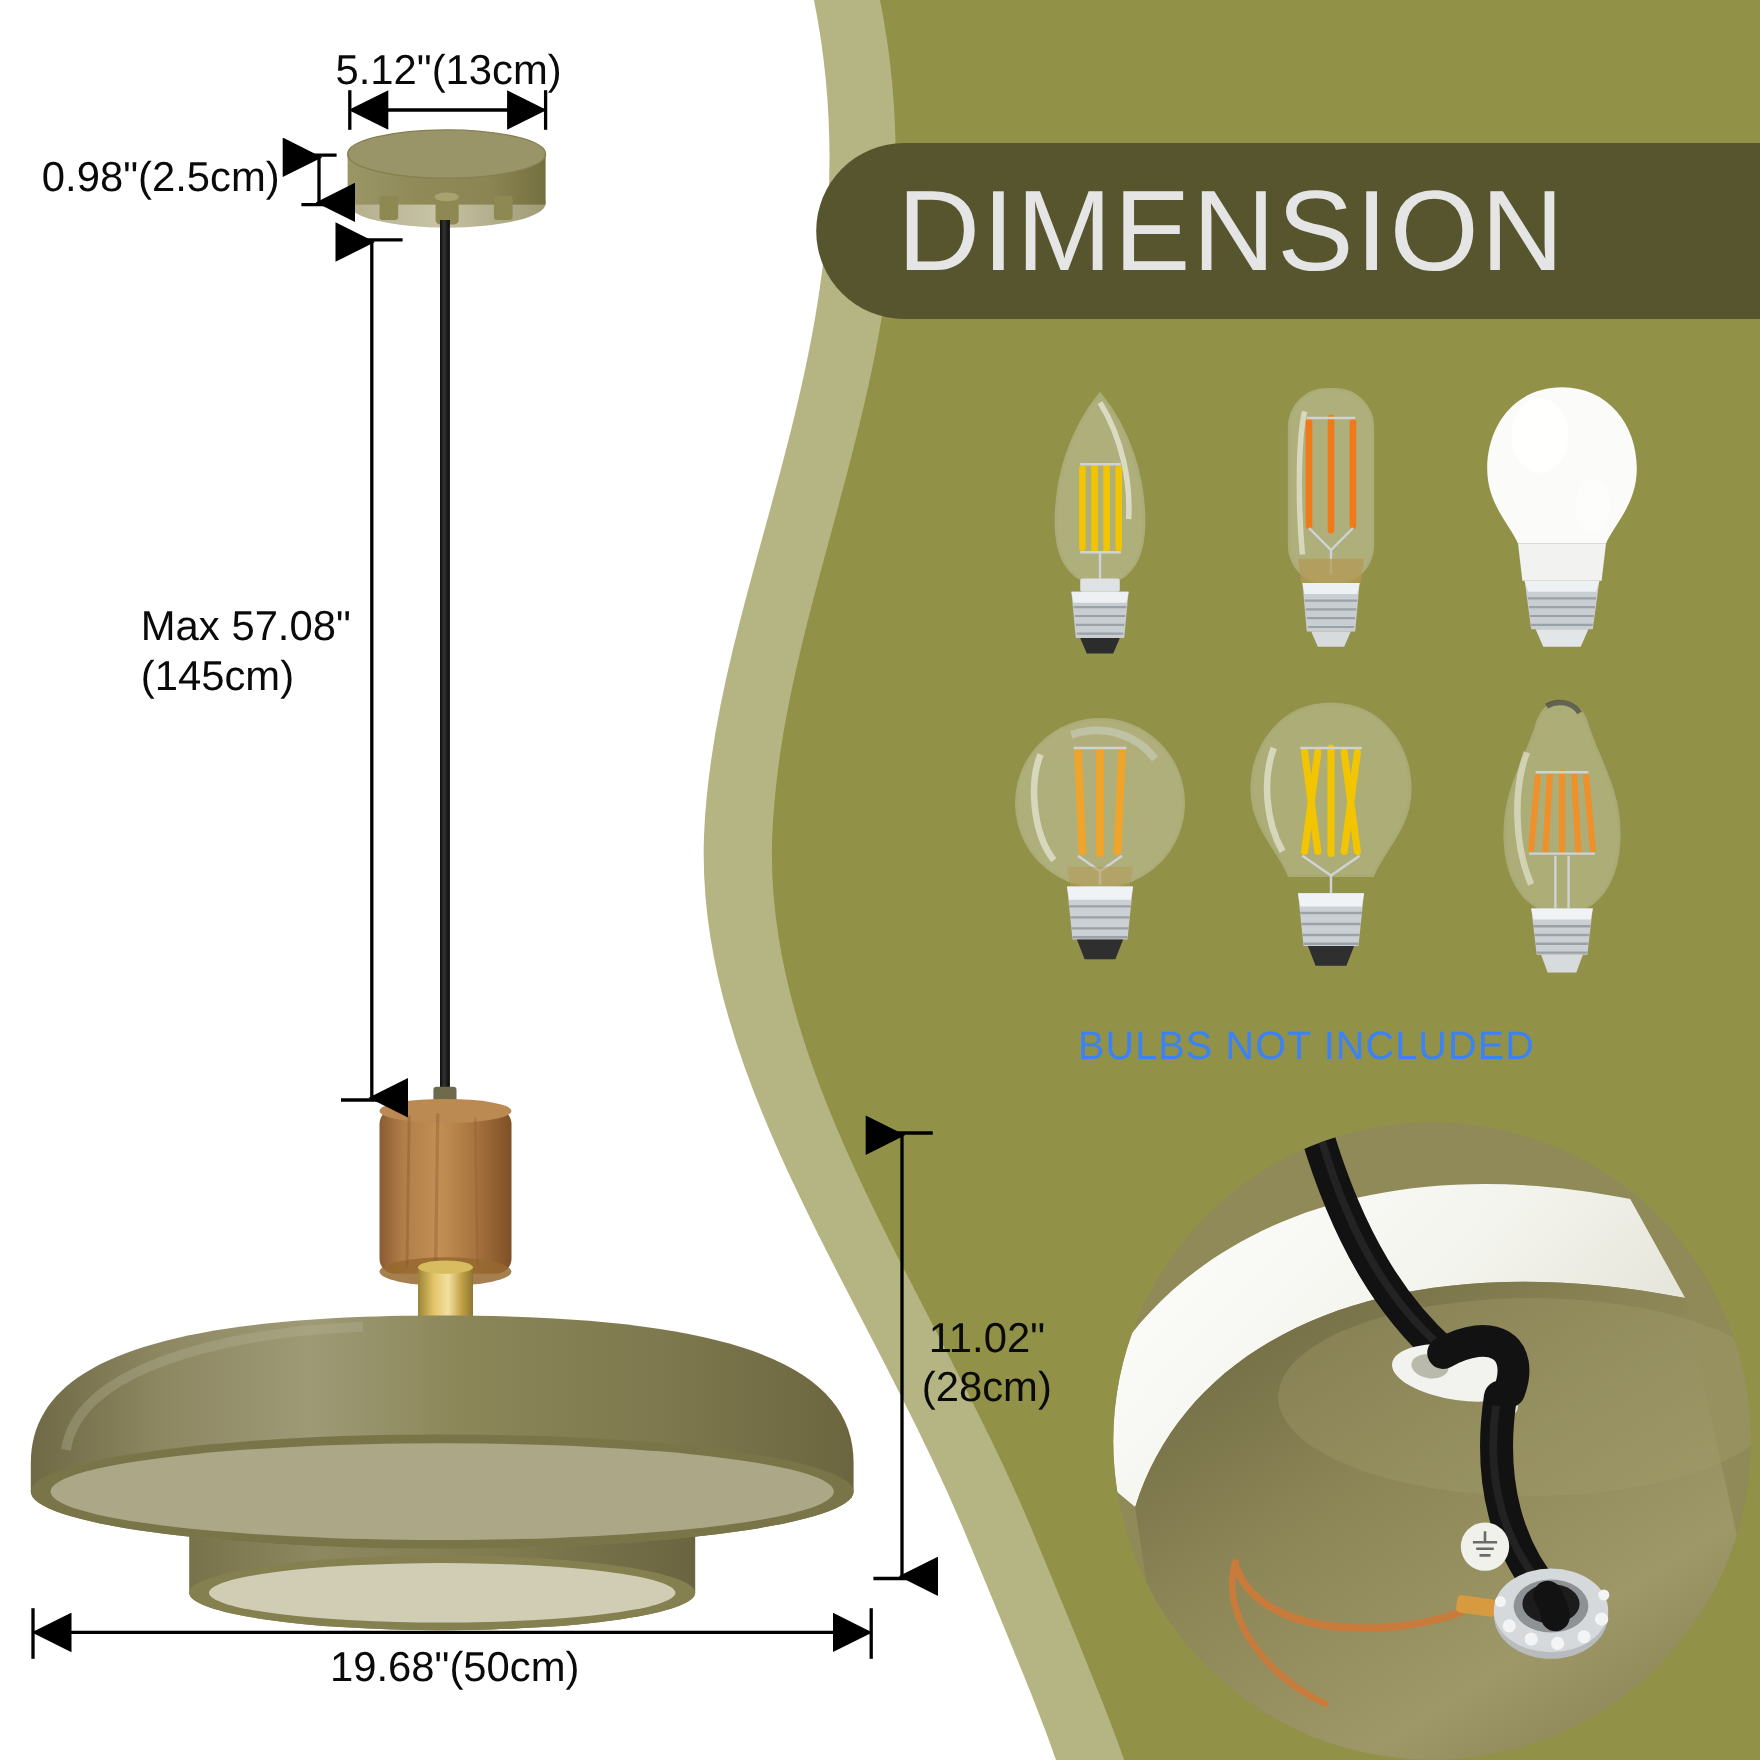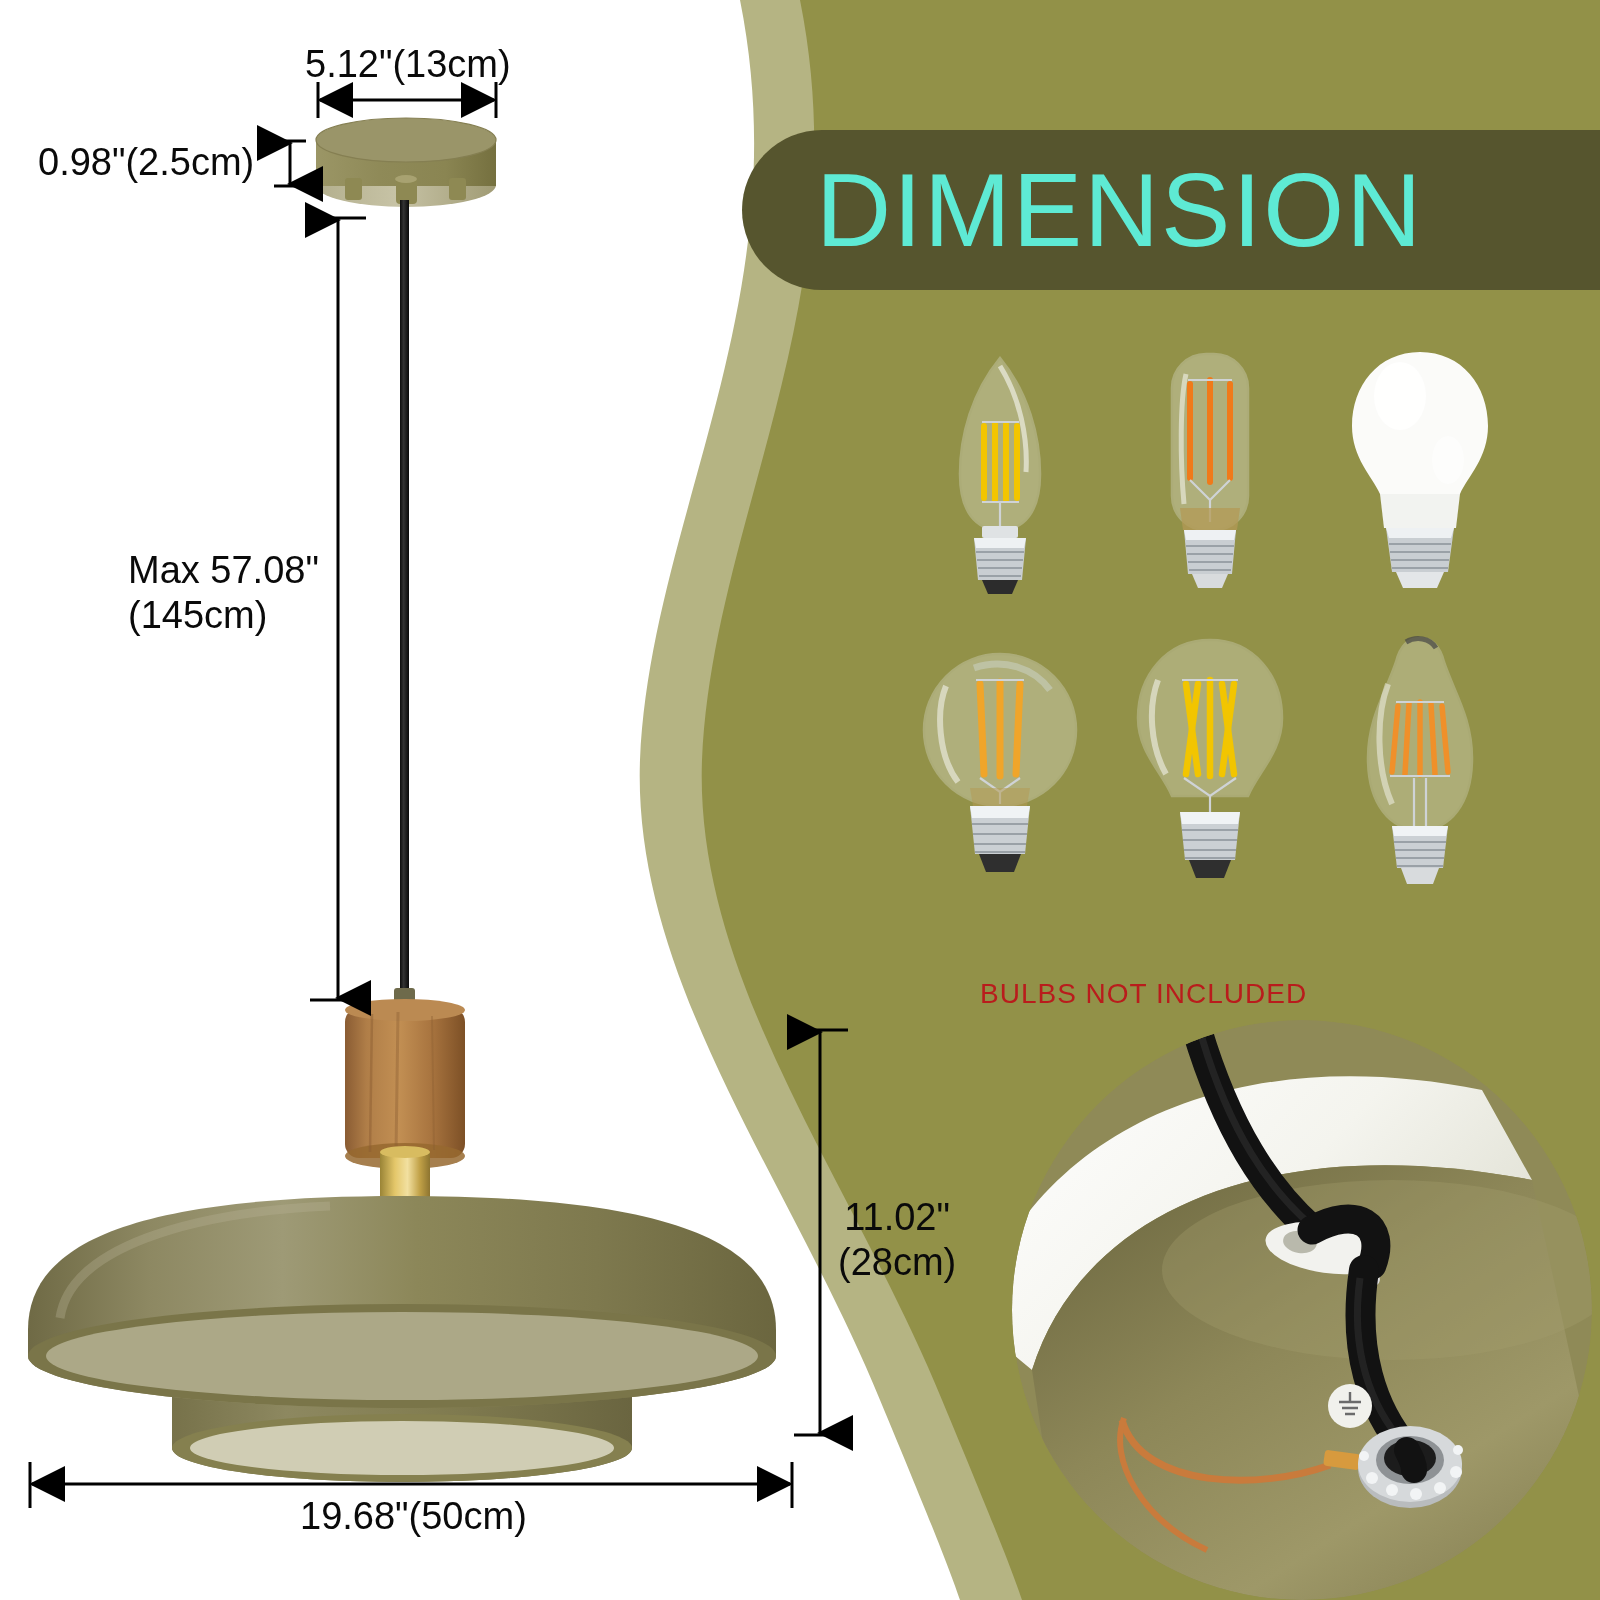--- a/index.html
+++ b/index.html
@@ -9,33 +9,33 @@
   
   .panel-svg{position:absolute;left:0;top:0;width:1600px;height:1600px;}
 
   
   .banner{
     position:absolute;left:742px;top:130px;width:900px;height:160px;
     background:#56552E;border-radius:80px 0 0 80px;
     display:flex;align-items:center;
   }
   .banner-title{
-    color:#5eead4;font-size:104px;letter-spacing:2px;font-weight:400;
+    color:#e5e5e5;font-size:104px;letter-spacing:2px;font-weight:400;
     margin-left:74px;line-height:1;white-space:nowrap;
     font-family:"Liberation Sans",sans-serif;
   }
 
   
   .dimtext{position:absolute;color:#0a0a0a;font-size:38px;line-height:1.18;white-space:nowrap;font-family:"Liberation Sans",sans-serif;}
   #lbl-width-top{left:305px;top:42px;}
   #lbl-canopy-h{left:38px;top:140px;}
   #lbl-drop{left:128px;top:548px;text-align:center;}
   #lbl-shade-h{left:838px;top:1195px;text-align:center;}
   #lbl-diameter{left:300px;top:1494px;}
-  #lbl-bulbs{position:absolute;left:980px;top:930px;color:#b91c1c;font-size:28px;letter-spacing:1px;white-space:nowrap;margin-top:48px;}
+  #lbl-bulbs{position:absolute;left:980px;top:930px;color:#3b82f6;font-size:36px;letter-spacing:1px;white-space:nowrap;}
 
   
   .arrows{position:absolute;left:0;top:0;width:1600px;height:1600px;pointer-events:none;}
 
   
   .lamp{position:absolute;left:0;top:0;width:1600px;height:1600px;}
 
   
   .bulbs{position:absolute;left:900px;top:340px;width:620px;height:560px;}
   .bulb-cell{position:absolute;width:200px;height:270px;}

